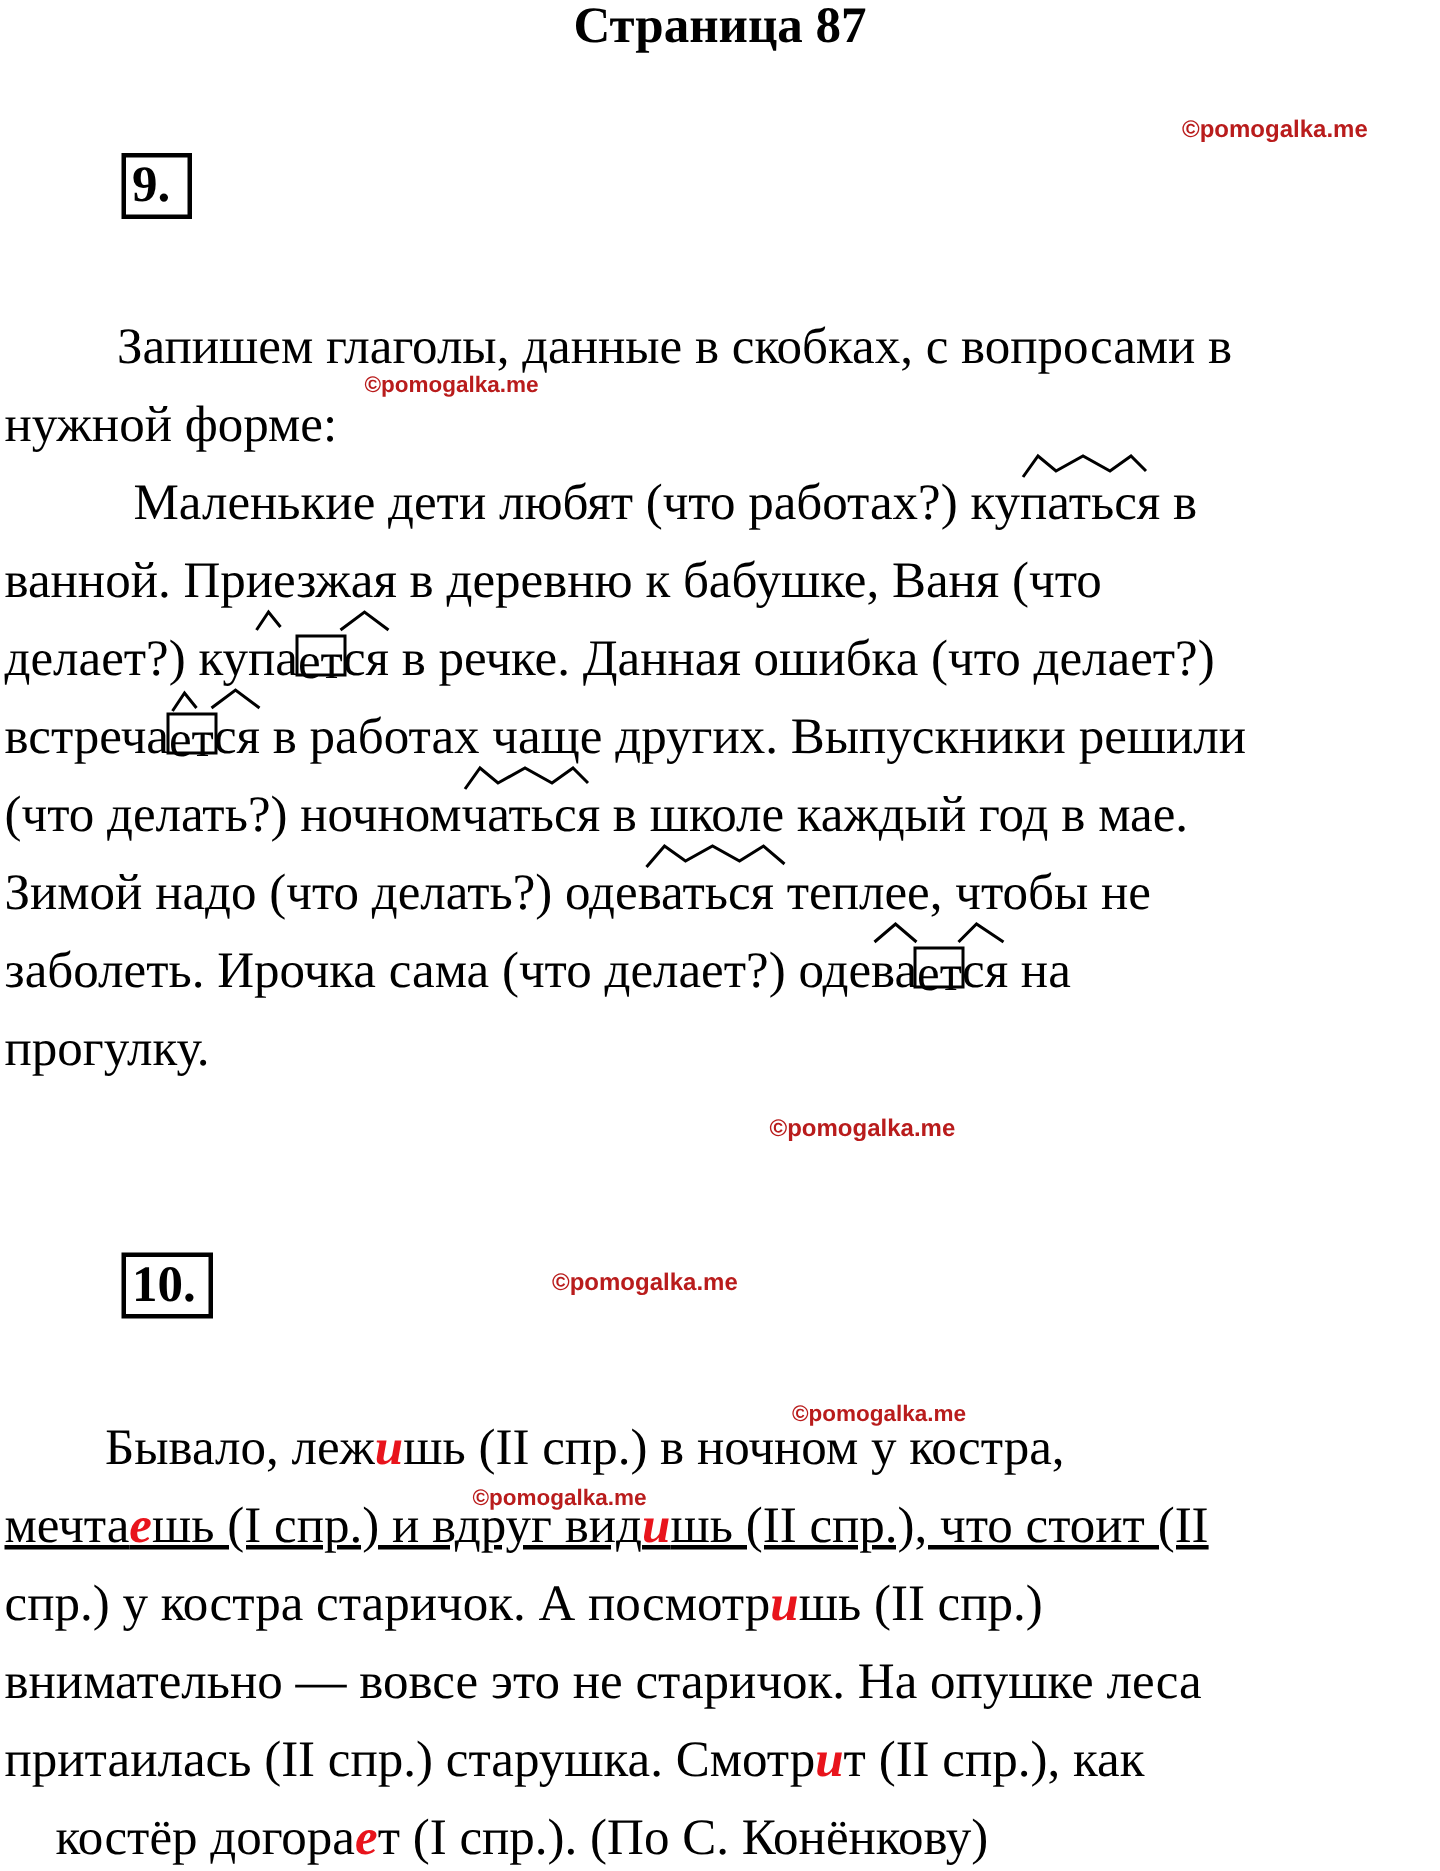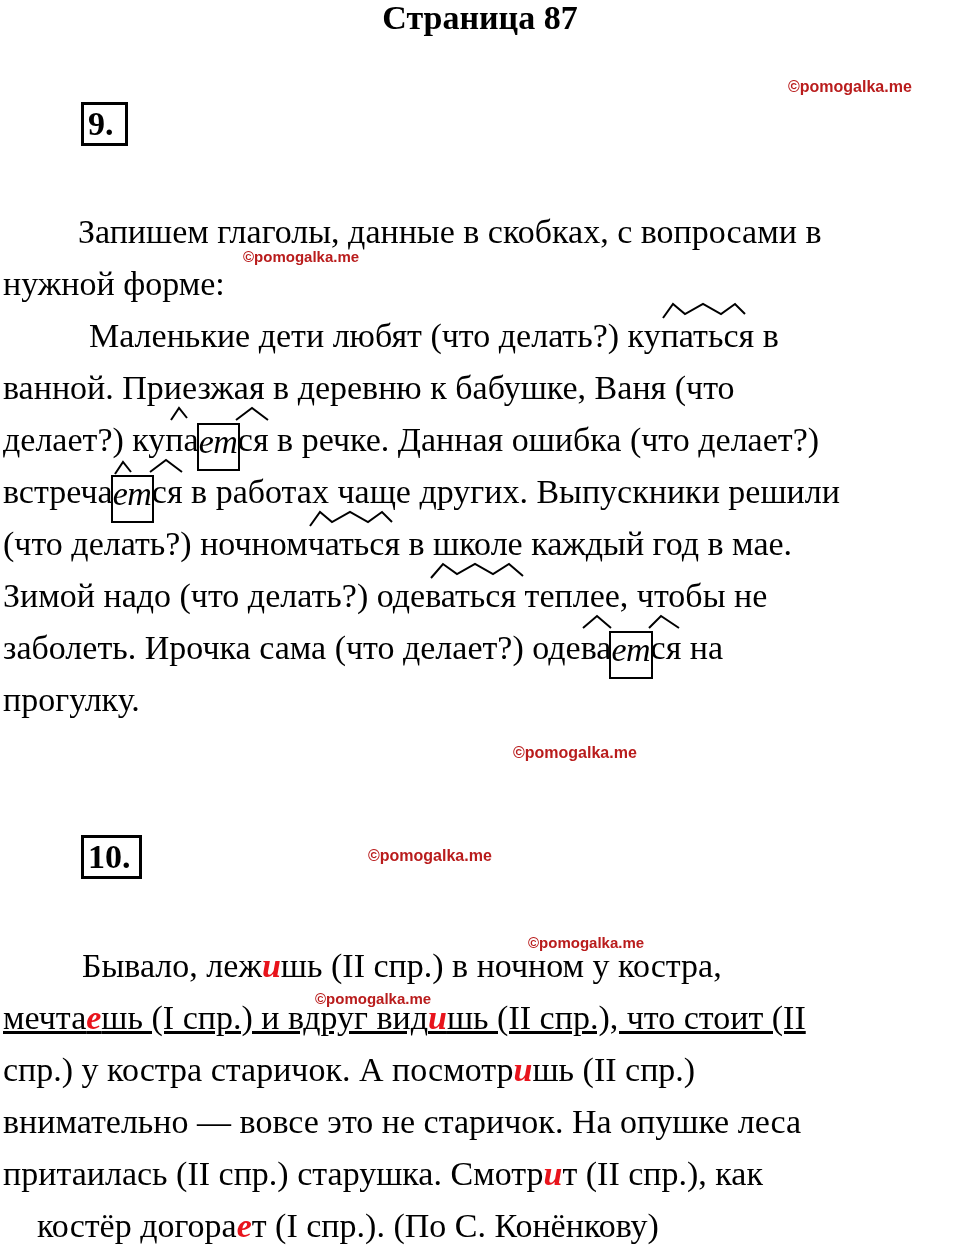--- a/index.html
+++ b/index.html
@@ -8,21 +8,21 @@
     .title { position: absolute; top: -2px; left: 0; width: 960px; text-align: center;
              font-size: 34px; font-weight: bold; line-height: 40px; }
     .wm { position: absolute; font-family: "Liberation Sans", "DejaVu Sans", sans-serif;
           font-weight: bold; font-size: 16px; line-height: 18px; color: #b91c1c; white-space: nowrap; }
     .num-box { position: absolute; border: 3px solid #000; font-weight: bold; font-size: 34px;
                line-height: 38px; padding: 0 4px; box-sizing: border-box; height: 44px; }
     .line { position: absolute; left: 3px; font-size: 34px; line-height: 40px; white-space: nowrap; }
     .red { color: #e8141c; font-weight: bold; font-style: italic; }
     .mk { position: relative; display: inline-block; }
     .boxed { display: inline-block; outline: 2px solid #000; outline-offset: 0px;
-             line-height: 34px; height: 44px; vertical-align: -2px; font-style: italic; }
+             line-height: 34px; height: 24px; vertical-align: -2px; }
     svg.ann { position: absolute; overflow: visible; pointer-events: none; }
   </style>
 </head>
 <body>
 
 <div class="title">Страница 87</div>
 
 <div class="wm" style="left:788px;top:78px;">©pomogalka.me</div>
 <div class="wm" style="left:243px;top:248px;font-size:15px;">©pomogalka.me</div>
 <div class="wm" style="left:513px;top:744px;">©pomogalka.me</div>
@@ -30,21 +30,21 @@
 <div class="wm" style="left:528px;top:934px;font-size:15px;">©pomogalka.me</div>
 <div class="wm" style="left:315px;top:990px;font-size:15px;">©pomogalka.me</div>
 
 <section>
   <div class="num-box" style="left:81px;top:102px;width:47px;">9.</div>
 
   <div class="line" style="top:212px;left:78px;">Запишем глаголы, данные в скобках, с вопросами в</div>
   <div class="line" style="top:264px;">нужной форме:</div>
 
   <div class="line" style="top:316px;left:89px;">
-    <span>Маленькие дети любят (что делать?) ку</span><span class="mk"><svg class="ann" style="left:2px;top:-14px;" width="82" height="20">
+    <span>Маленькие дети любят (что работах?) ку</span><span class="mk"><svg class="ann" style="left:2px;top:-14px;" width="82" height="20">
           <polyline points="0,16 10,2 22,12 40,2 58,12 72,2 82,12" fill="none" stroke="#000" stroke-width="2"></polyline>
         </svg><span>паться</span></span><span> в</span>
   </div>
 
   <div class="line" style="top:368px;">
     <span>ванной. Приезжая в деревню к бабушке, Ваня (что</span>
   </div>
 
   <div class="line" style="top:420px;">
     <span>делает?) ку</span><span class="mk"><svg class="ann" style="left:6px;top:-14px;" width="20" height="20">
@@ -83,21 +83,21 @@
   </div>
 
   <div class="line" style="top:680px;">
     <span>прогулку.</span>
   </div>
 </section>
 
 <section>
   <div class="num-box" style="left:81px;top:835px;width:61px;">10.</div>
 
-  <div class="line" style="top:946px;left:82px;">
+  <div class="line" style="top:946px;left:70px;">
     <span>Бывало, леж</span><span class="red">и</span><span>шь (II спр.) в ночном у костра,</span>
   </div>
   <div class="line" style="top:998px;text-decoration:underline;">
     <span>мечта</span><span class="red">е</span><span>шь (I спр.) и вдруг вид</span><span class="red">и</span><span>шь (II спр.), что стоит (II</span>
   </div>
   <div class="line" style="top:1050px;">
     <span>спр.) у костра старичок. А посмотр</span><span class="red">и</span><span>шь (II спр.)</span>
   </div>
   <div class="line" style="top:1102px;">
     <span>внимательно — вовсе это не старичок. На опушке леса</span>

